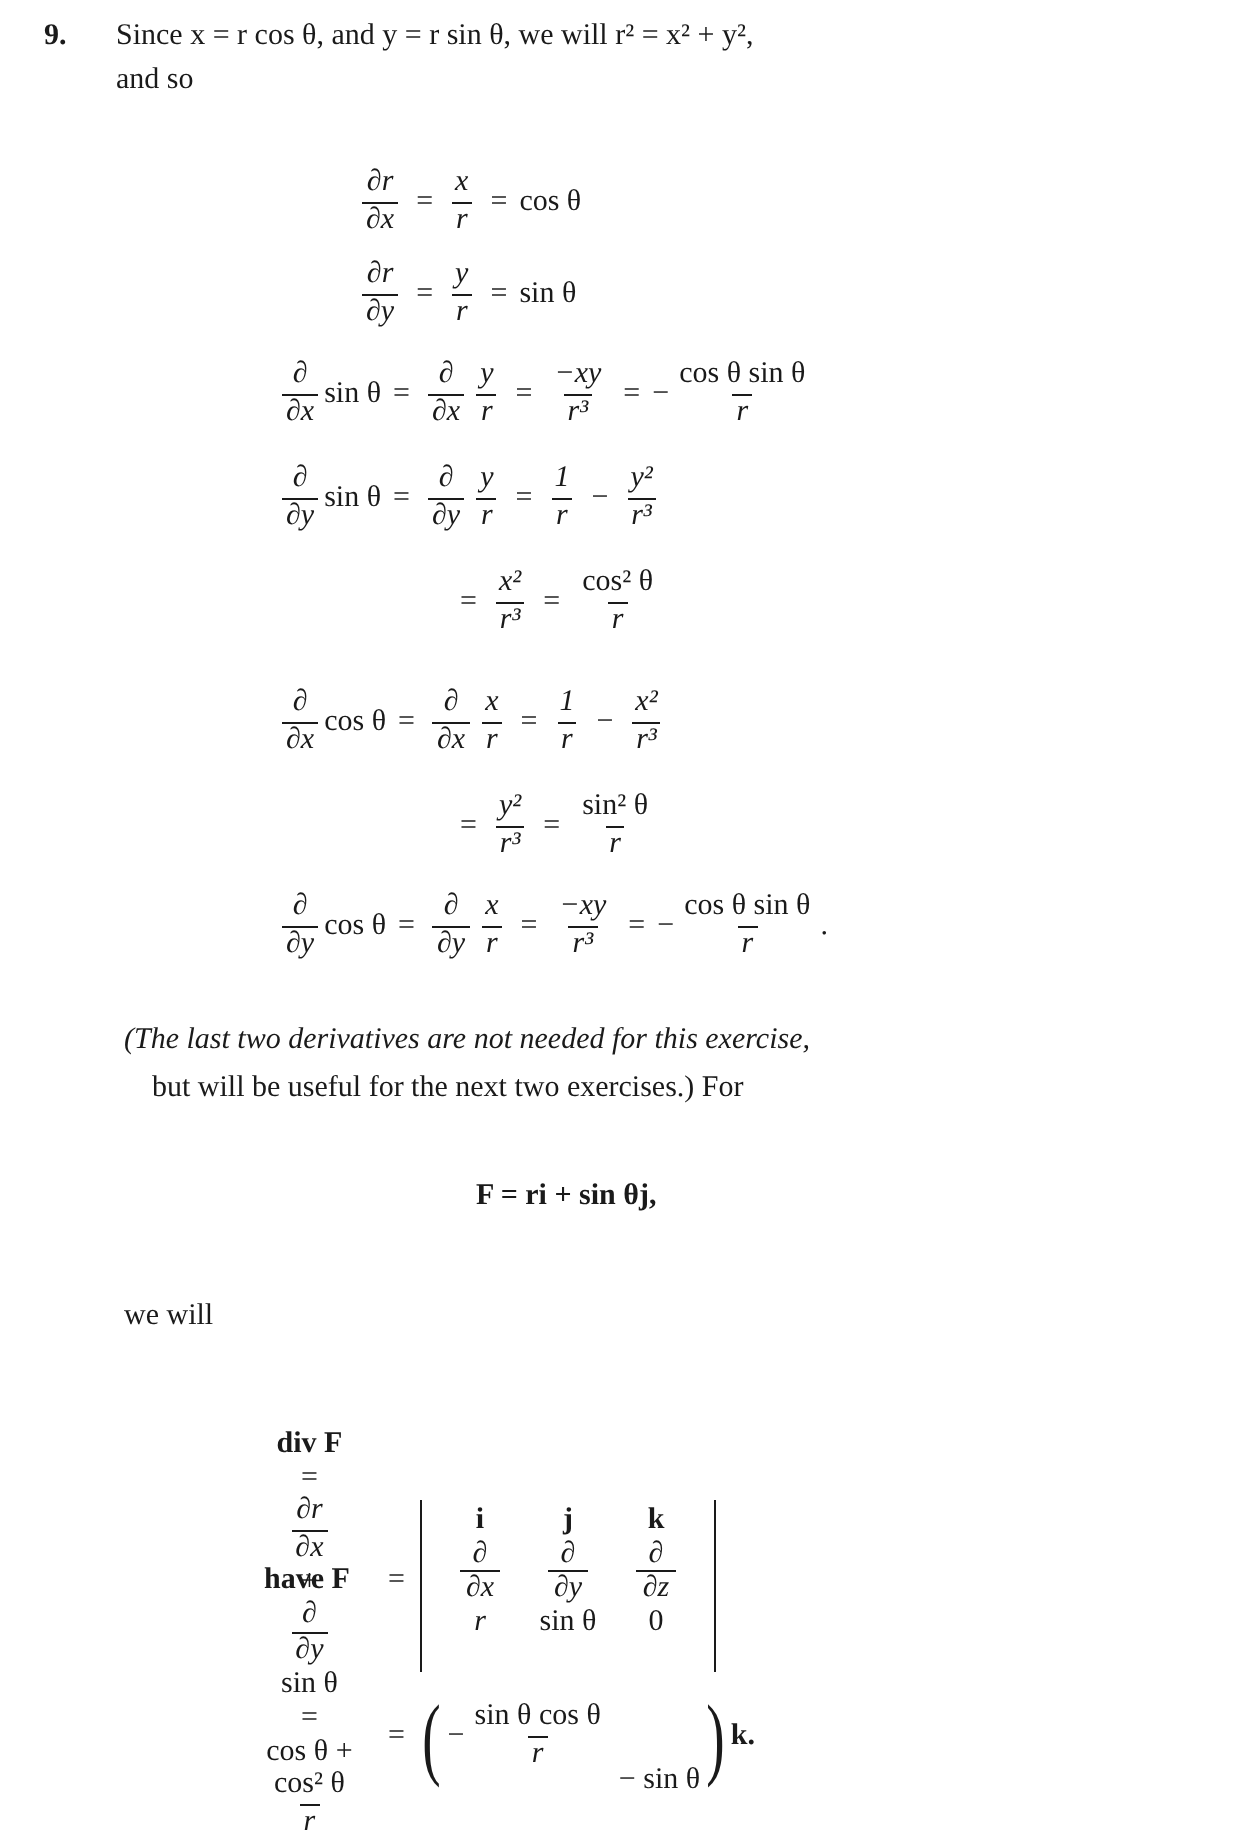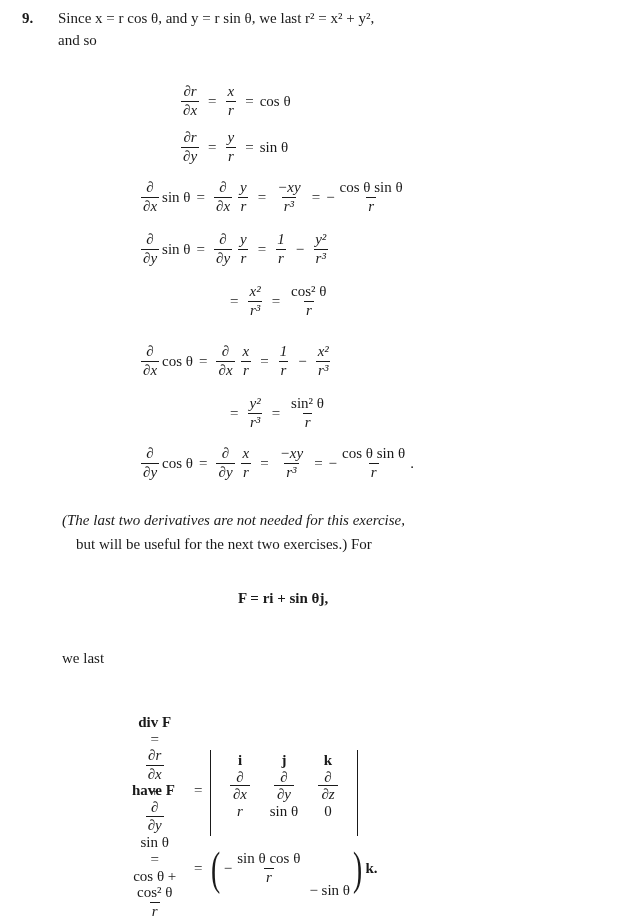--- a/index.html
+++ b/index.html
@@ -18,21 +18,21 @@
   .eq { margin: 0 6px; }
   .bracket { border-left: 1.5px solid #1a1a1a; border-right: 1.5px solid #1a1a1a; }
   .det { position: absolute; display: grid; grid-template-columns: 44px 44px 44px; text-align: center; }
   .det span { display: block; line-height: 1.1; }
   .bigparen { font-size: 46px; font-weight: 300; line-height: 1; transform: scaleX(0.6); display: inline-block; }
 </style>
 </head>
 <body>
 
 <div class="abs b" style="left:22px;top:10px;font-size:15px;">9.</div>
-<div class="abs" style="left:58px;top:10px;">Since x = r cos θ, and y = r sin θ, we last r² = x² + y²,</div>
+<div class="abs" style="left:58px;top:10px;">Since x = r cos θ, and y = r sin θ, we will r² = x² + y²,</div>
 <div class="abs" style="left:58px;top:32px;">and so</div>
 
 <div class="row" style="left:178px;top:84px;">
   <span class="frac i">
       <span class="num">∂r</span>
       <span class="den">∂x</span>
     </span>
   <span class="eq">=</span>
   <span class="frac i">
       <span class="num">x</span>
@@ -189,21 +189,21 @@
       <span class="den i">r</span>
     </span>
   <span>.</span>
 </div>
 
 <div class="abs" style="left:62px;top:512px;font-style:italic;">(The last two derivatives are not needed for this exercise,</div>
 <div class="abs" style="left:62px;top:536px;margin-left:14px;">but will be useful for the next two exercises.) For</div>
 
 <div class="abs b" style="left:238px;top:590px;font-family:Liberation Serif, serif;">F = ri + sin θj,</div>
 
-<div class="abs" style="left:62px;top:650px;">we last</div>
+<div class="abs" style="left:62px;top:650px;">we will</div>
 
 <div class="row" style="left:132px;top:714px;flex-direction:column;">
   <span class="b">div F</span>
   <span class="eq">=</span>
   <span class="frac i">
       <span class="num">∂r</span>
       <span class="den">∂x</span>
     </span>
   <span class="eq">+</span>
   <span class="frac i">

